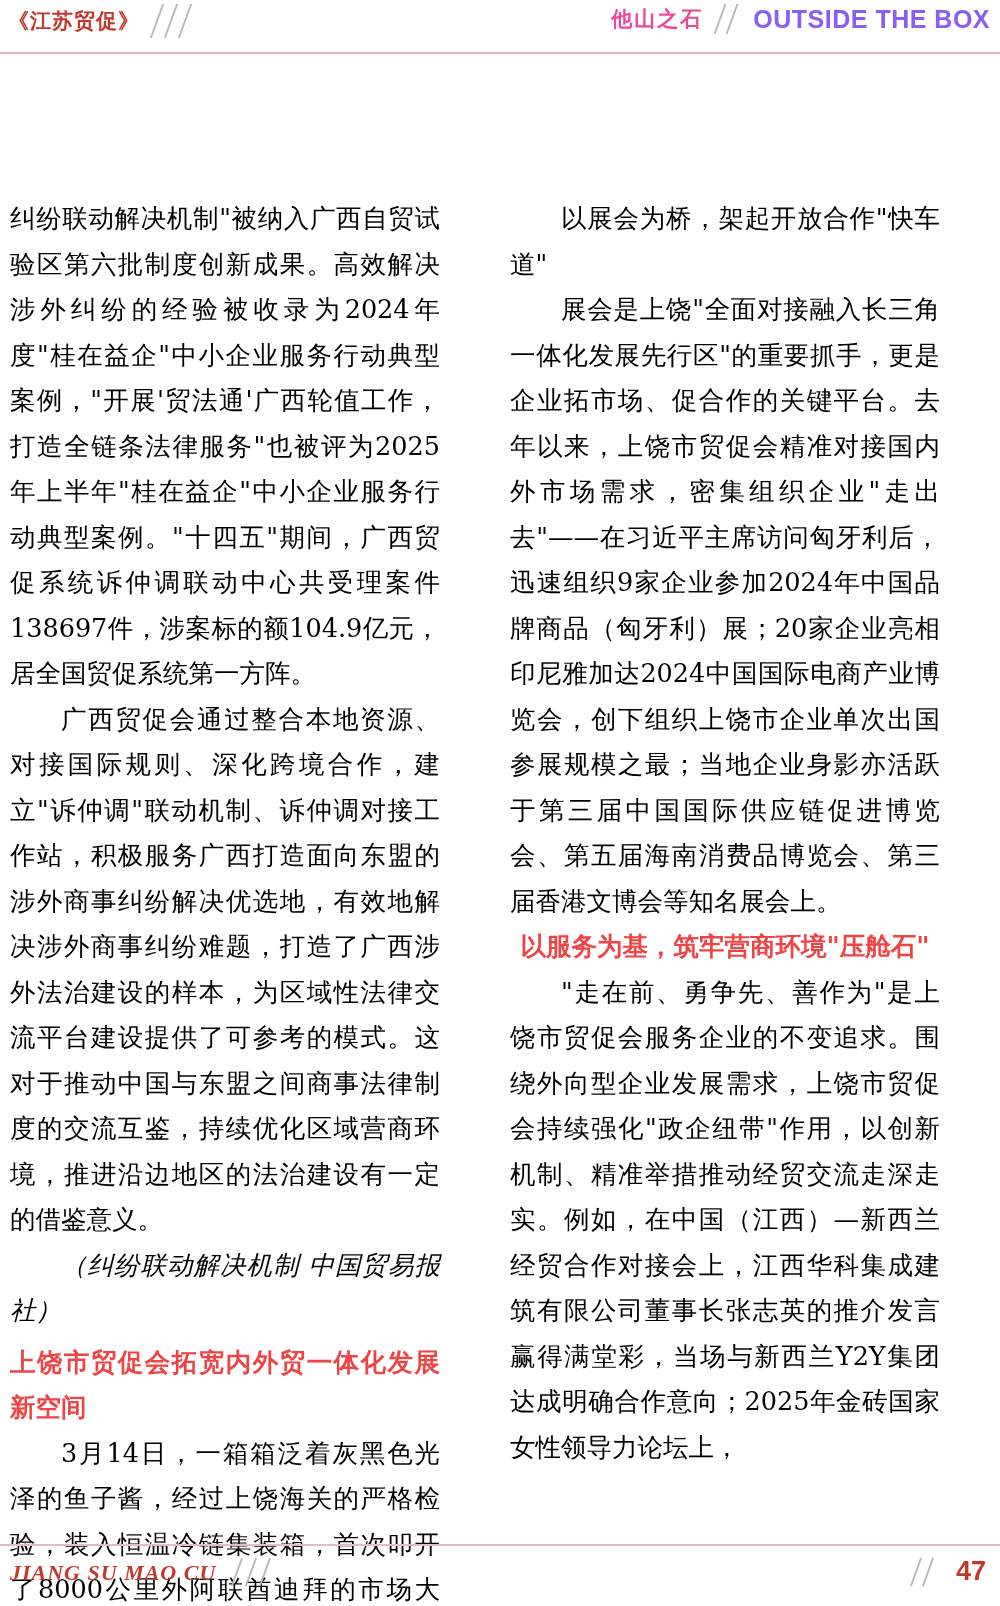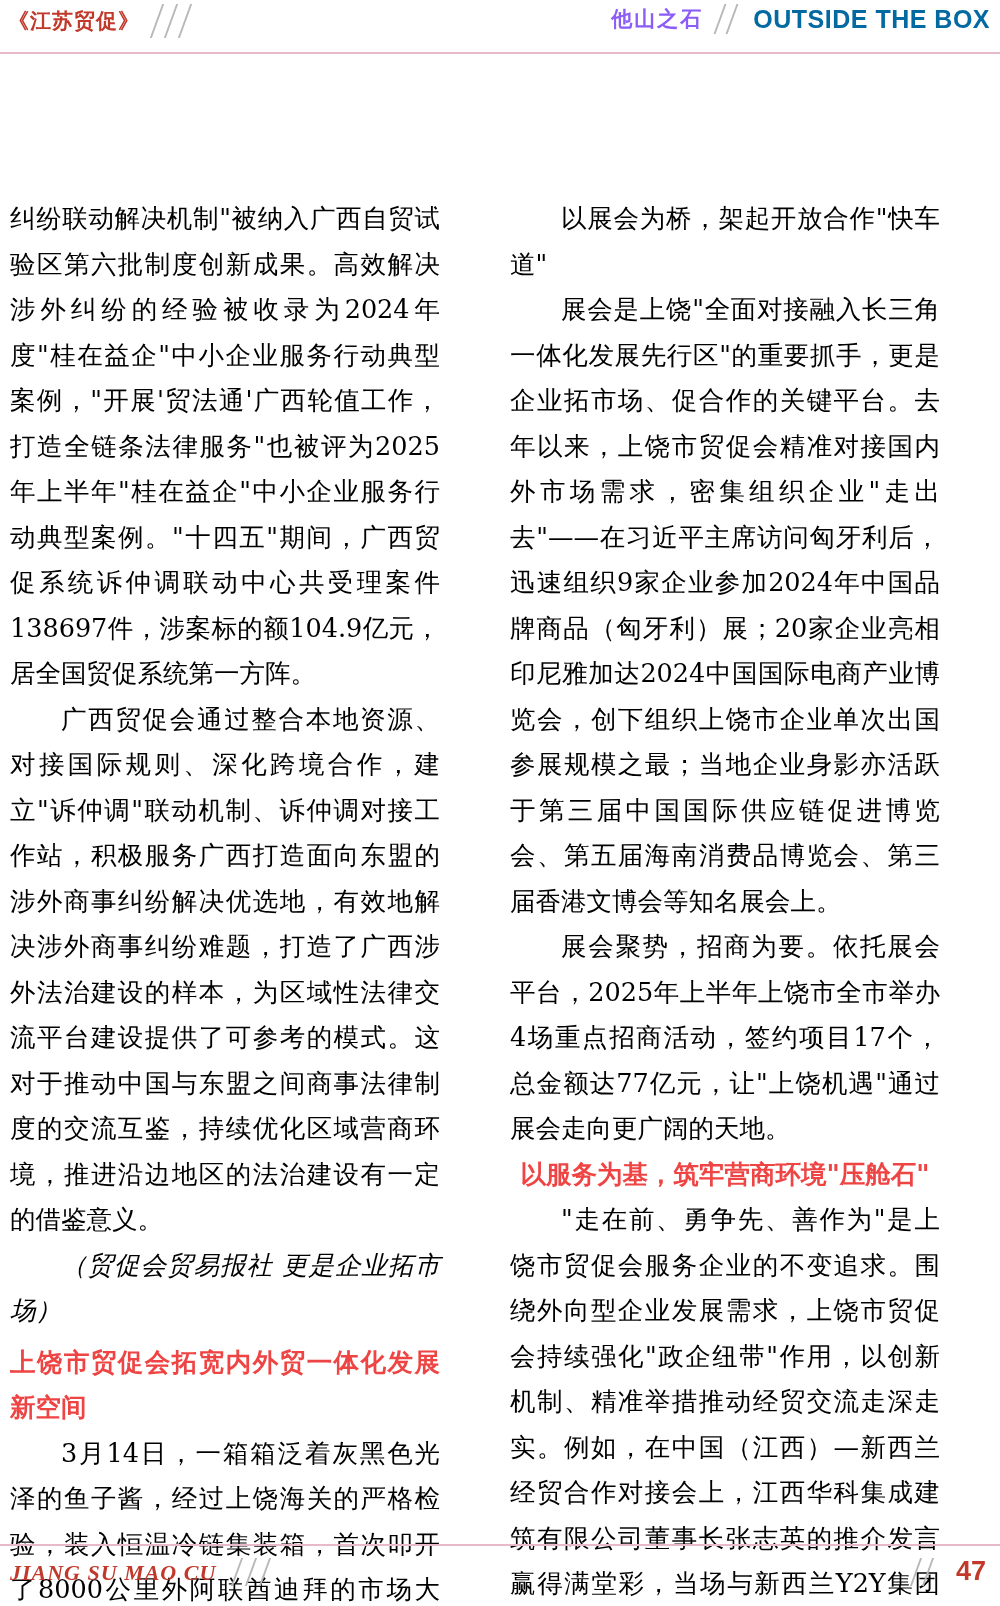--- a/index.html
+++ b/index.html
@@ -71,21 +71,21 @@
     right: 10px;
     top: 4px;
     display: flex;
     align-items: center;
     gap: 12px;
   }
   .header-cn {
     font-family: "DejaVu Serif", serif;
     font-size: 21px;
     font-weight: bold;
-    color: #8b5cf6;
+    color: #ec4899;
     letter-spacing: 2px;
   }
   .slash-small {
     position: relative;
     width: 26px;
     height: 30px;
     display: inline-block;
   }
   .slash-small i {
     position: absolute;
@@ -95,21 +95,21 @@
     background: #b8b8b8;
     transform: skewX(-20deg);
   }
   .slash-small i:nth-child(1) { left: 4px; }
   .slash-small i:nth-child(2) { left: 16px; }
 
   .header-en {
     font-family: "Liberation Sans", sans-serif;
     font-size: 25px;
     font-weight: bold;
-    color: #0369a1;
+    color: #8b5cf6;
     letter-spacing: 0.5px;
   }
 
   
   .content {
     position: absolute;
     top: 196px;
     left: 0;
     width: 1000px;
   }
@@ -251,30 +251,29 @@
     <span class="header-en">OUTSIDE THE BOX</span>
   </div>
   <div class="header-rule"></div>
 </div>
 
 <div class="content">
 
   <div class="col col-left">
     <p class="para">纠纷联动解决机制"被纳入广西自贸试验区第六批制度创新成果。高效解决涉外纠纷的经验被收录为2024年度"桂在益企"中小企业服务行动典型案例，"开展'贸法通'广西轮值工作，打造全链条法律服务"也被评为2025年上半年"桂在益企"中小企业服务行动典型案例。"十四五"期间，广西贸促系统诉仲调联动中心共受理案件138697件，涉案标的额104.9亿元，居全国贸促系统第一方阵。</p>
     <p class="para indent">广西贸促会通过整合本地资源、对接国际规则、深化跨境合作，建立"诉仲调"联动机制、诉仲调对接工作站，积极服务广西打造面向东盟的涉外商事纠纷解决优选地，有效地解决涉外商事纠纷难题，打造了广西涉外法治建设的样本，为区域性法律交流平台建设提供了可参考的模式。这对于推动中国与东盟之间商事法律制度的交流互鉴，持续优化区域营商环境，推进沿边地区的法治建设有一定的借鉴意义。</p>
-    <p class="para sig">（贸促会贸易报社 更是企业拓市场）</p>
+    <p class="para sig">（纠纷联动解决机制 中国贸易报社）</p>
     <div class="spacer-sm"></div>
     <h3 class="subhead">上饶市贸促会拓宽内外贸一体化发展新空间</h3>
     <p class="para indent">3月14日，一箱箱泛着灰黑色光泽的鱼子酱，经过上饶海关的严格检验，装入恒温冷链集装箱，首次叩开了8000公里外阿联酋迪拜的市场大门。这不仅是中国高端食材进军中东市场的一次"试水"，更是上饶市贸促会践行"营商环境第一等机关"理念，服务企业开拓国际市场的生动注脚。</p>
   </div>
 
   <div class="col col-right">
     <p class="para indent">以展会为桥，架起开放合作"快车道"</p>
     <p class="para indent">展会是上饶"全面对接融入长三角一体化发展先行区"的重要抓手，更是企业拓市场、促合作的关键平台。去年以来，上饶市贸促会精准对接国内外市场需求，密集组织企业"走出去"——在习近平主席访问匈牙利后，迅速组织9家企业参加2024年中国品牌商品（匈牙利）展；20家企业亮相印尼雅加达2024中国国际电商产业博览会，创下组织上饶市企业单次出国参展规模之最；当地企业身影亦活跃于第三届中国国际供应链促进博览会、第五届海南消费品博览会、第三届香港文博会等知名展会上。</p>
-    <p class="para indent">展会聚势，招商为要。依托展会平台，2025年上半年上饶市全市举办4场重点招商活动，签约项目17个，总金额达77亿元，让"上饶机遇"通过展会走向更广阔的天地。</p>
     <h3 class="subhead center">以服务为基，筑牢营商环境"压舱石"</h3>
     <p class="para indent">"走在前、勇争先、善作为"是上饶市贸促会服务企业的不变追求。围绕外向型企业发展需求，上饶市贸促会持续强化"政企纽带"作用，以创新机制、精准举措推动经贸交流走深走实。例如，在中国（江西）—新西兰经贸合作对接会上，江西华科集成建筑有限公司董事长张志英的推介发言赢得满堂彩，当场与新西兰Y2Y集团达成明确合作意向；2025年金砖国家女性领导力论坛上，</p>
   </div>
 
 </div>
 
 <div class="page-footer">
   <div class="footer-rule"></div>
   <div class="footer-left">
     <span class="footer-brand">JIANG SU MAO CU</span>

